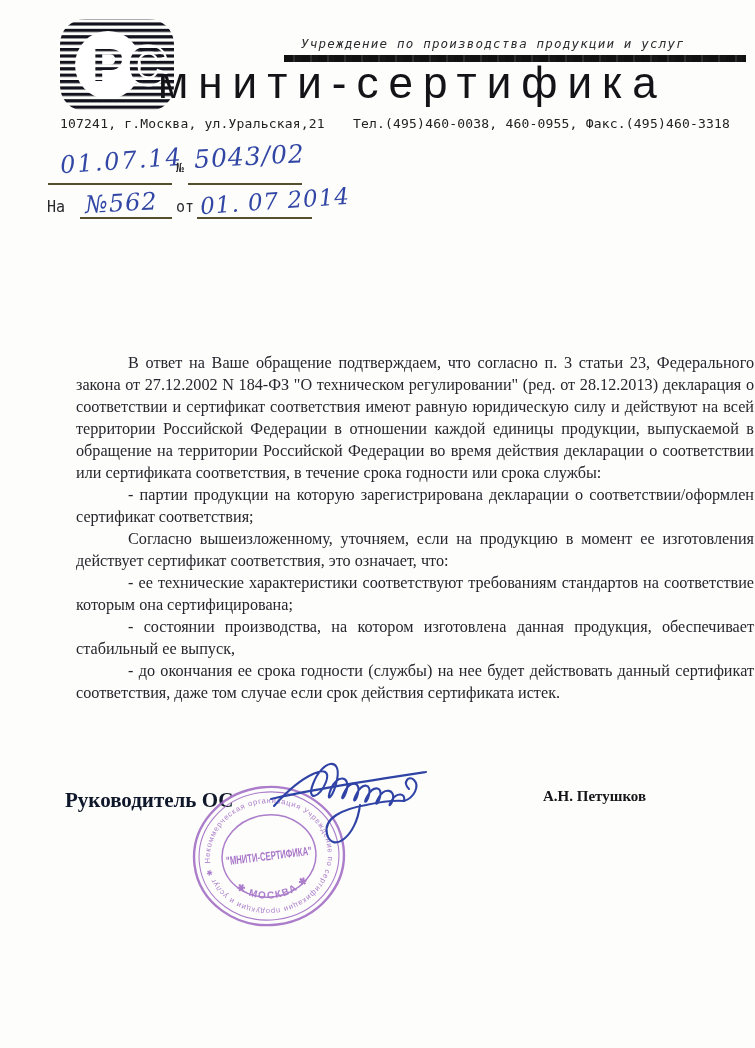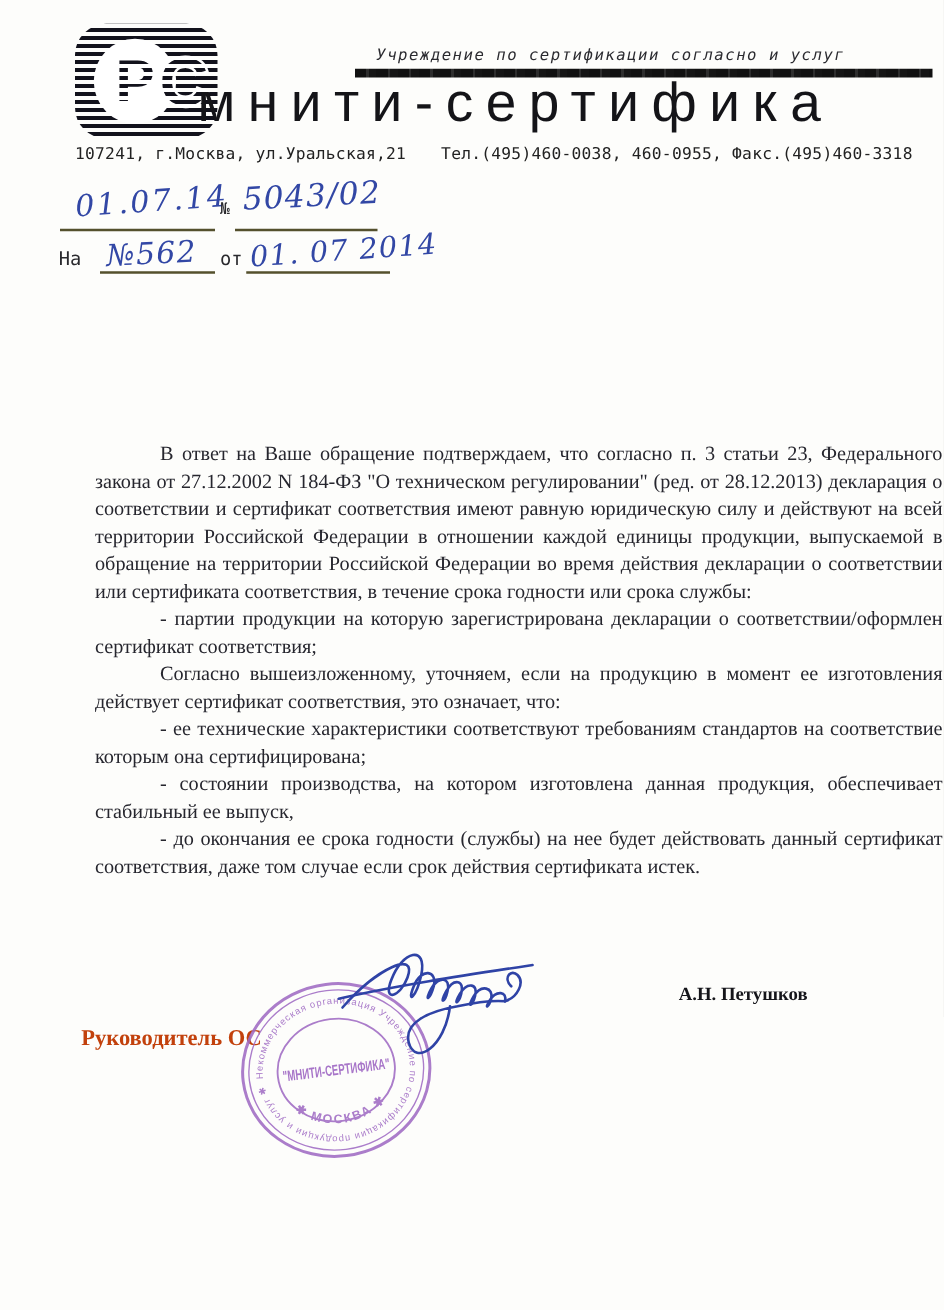--- a/index.html
+++ b/index.html
@@ -56,21 +56,21 @@
     position:absolute;left:537px;top:239px;width:210px;
     font-weight:bold;font-size:16px;line-height:21.5px;color:#15151a;
   }
   
   .body-text{
     position:absolute;left:40px;top:352px;width:678px;
     font-size:16.2px;line-height:22px;text-align:justify;color:#26262e;margin-left:36px;
   }
   .body-text p{margin:0;text-indent:52px;}
   
-  .sig-title{position:absolute;left:65px;top:788px;font-weight:bold;font-size:18px;color:#c2410c;margin-top:32px;}
+  .sig-title{position:absolute;left:65px;top:788px;font-weight:bold;font-size:21px;color:#0f172a;}
   .sig-name{position:absolute;left:543px;top:788px;font-weight:bold;font-size:15px;color:#15151a;}
   .autograph{position:absolute;left:268px;top:752px;width:195px;height:115px;z-index:3;}
   .stamp{position:absolute;left:190px;top:783px;width:158px;height:146px;z-index:2;opacity:0.88;transform:rotate(-7deg);}
   
   .footer{
     position:absolute;left:47px;top:977px;
     font-size:15.5px;line-height:21px;color:#26262e;
   }
 </style>
 </head>
@@ -83,21 +83,21 @@
       <pattern id="lgst" width="8" height="6.4" patternUnits="userSpaceOnUse">
         <rect width="8" height="3.2" y="0" fill="#12121c"></rect>
       </pattern>
     </defs>
     <rect x="2" y="3" width="114" height="92" rx="25" fill="url(#lgst)"></rect>
     <ellipse cx="50" cy="49" rx="33" ry="34" fill="#ffffff"></ellipse>
     <text x="50" y="65" text-anchor="middle" font-family="Liberation Sans, sans-serif" font-size="47" font-weight="bold" fill="url(#lgst)">Р</text>
     <text x="89" y="68" text-anchor="middle" font-family="Liberation Sans, sans-serif" font-size="54" font-weight="bold" fill="url(#lgst)" stroke="#ffffff" stroke-width="4" paint-order="stroke">С</text>
   </svg>
 
-  <div class="tagline">Учреждение по сертификации согласно и услуг</div>
+  <div class="tagline">Учреждение по производства продукции и услуг</div>
   <div class="header-rule"></div>
   <div class="org-name">мнити-сертифика</div>
   <div class="address">
     <span>107241, г.Москва, ул.Уральская,21</span>
     <span>Тел.(495)460-0038, 460-0955, Факс.(495)460-3318</span>
   </div>
 
   <div class="hand hand-date">01.07.14</div>
   <div class="refline" style="left:48px;top:183px;width:124px;"></div>
   <div class="printed num-sign">№</div>

